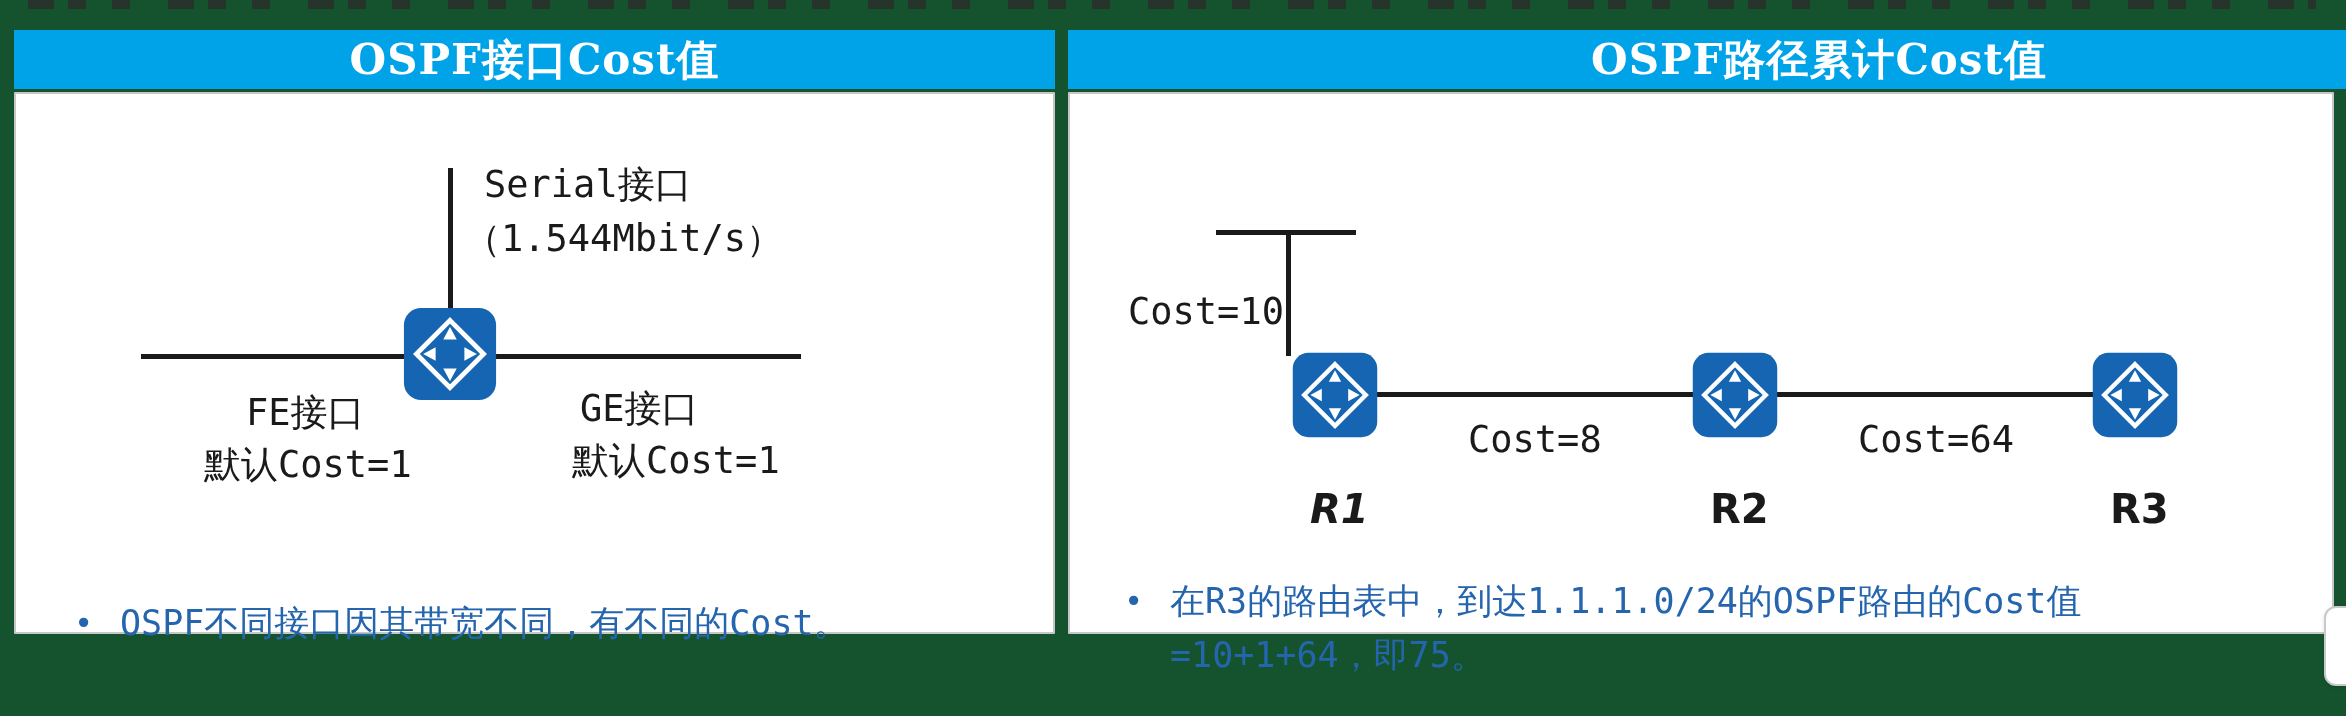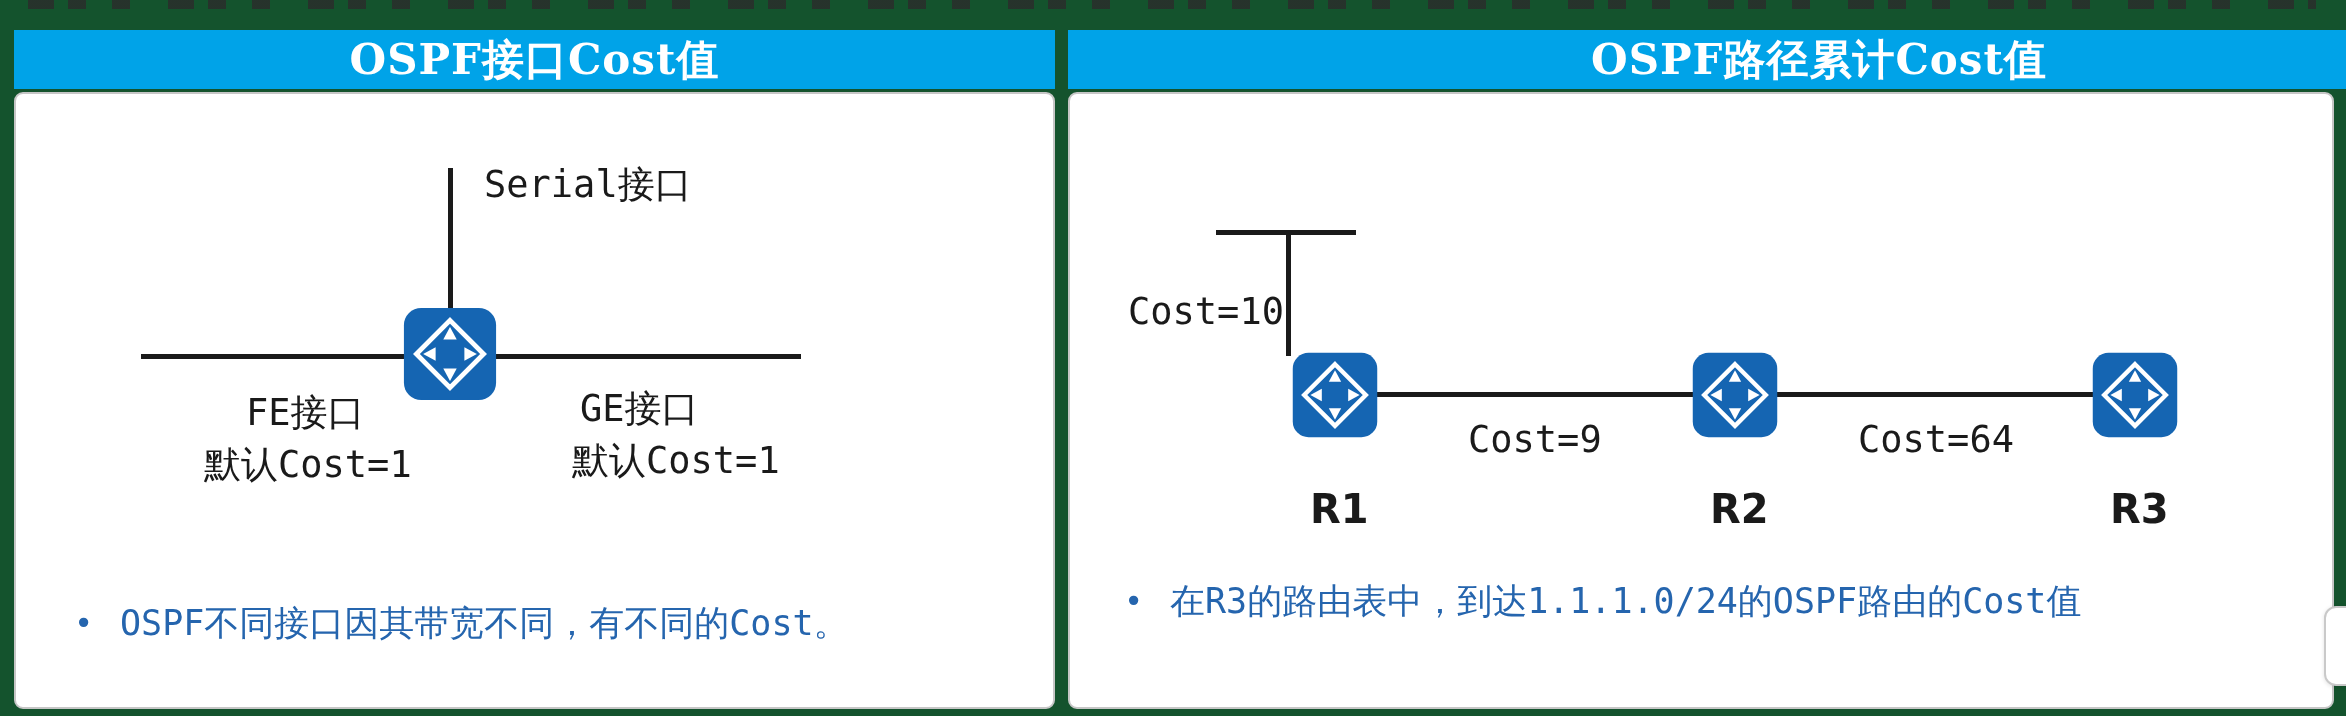--- a/index.html
+++ b/index.html
@@ -15,22 +15,22 @@
       #2b2b2b 40px 58px, transparent 58px 84px,
       #2b2b2b 84px 102px, transparent 102px 140px);
   }
   .panel-title {
     position:absolute; height:59px; line-height:59px; text-align:center;
     background:var(--header-bg,#00a3e8); color:#fff;
     font-family:"DejaVu Serif","Liberation Serif",serif;
     font-weight:700; font-size:42px; letter-spacing:1px;
   }
   .panel-body {
-    position:absolute; top:92px; height:617px; box-sizing:border-box;
-    background:#fff; border:2px solid var(--panel-border,#c6c6c6); border-radius:9px;
+    position:absolute; top:92px; height:542px; box-sizing:border-box;
+    background:#fff; border:2px solid var(--panel-border,#c6c6c6); border-radius:1px;
   }
   .hline, .vline { position:absolute; background:var(--ink,#1a1a1a); }
   .diagram-label {
     position:absolute; font-family:"DejaVu Sans Mono","DejaVu Sans",monospace;
     font-size:37px; white-space:nowrap; color:var(--ink,#1a1a1a);
   }
   .router-name {
     position:absolute; font-family:"DejaVu Sans","Liberation Sans",sans-serif;
     font-weight:700; font-size:40px; white-space:nowrap;
   }
@@ -68,20 +68,21 @@
       <path d="M50 15 L85 50 L50 85 L15 50 Z" fill="none" stroke="#fff" stroke-width="5"></path>
       <g fill="#fff">
         <polygon points="50,22 43,35 57,35"></polygon>
         <polygon points="50,78 43,65 57,65"></polygon>
         <polygon points="22,50 35,43 35,57"></polygon>
         <polygon points="78,50 65,43 65,57"></polygon>
       </g>
     </svg>
 
     <div class="diagram-label" style="left:468px; top:66px;">Serial接口</div>
+    <div class="diagram-label" style="left:448px; top:120px;">（1.544Mbit/s）</div>
 
     <div class="diagram-label" style="left:230px; top:294px;">FE接口</div>
     <div class="diagram-label" style="left:188px; top:346px;">默认Cost=1</div>
 
     <div class="diagram-label" style="left:564px; top:290px;">GE接口</div>
     <div class="diagram-label" style="left:556px; top:342px;">默认Cost=1</div>
 
     <div class="bullet-row" style="left:58px; top:502px;">
       <span class="bullet-dot">•</span>
       <span class="bullet-text">OSPF不同接口因其带宽不同，有不同的Cost。</span>
@@ -123,30 +124,31 @@
       <path d="M50 15 L85 50 L50 85 L15 50 Z" fill="none" stroke="#fff" stroke-width="5"></path>
       <g fill="#fff">
         <polygon points="50,22 43,35 57,35"></polygon>
         <polygon points="50,78 43,65 57,65"></polygon>
         <polygon points="22,50 35,43 35,57"></polygon>
         <polygon points="78,50 65,43 65,57"></polygon>
       </g>
     </svg>
 
     <div class="diagram-label" style="left:58px; top:196px;">Cost=10</div>
-    <div class="diagram-label" style="left:398px; top:324px;">Cost=9</div>
+    <div class="diagram-label" style="left:398px; top:324px;">Cost=8</div>
     <div class="diagram-label" style="left:788px; top:324px;">Cost=64</div>
 
-    <div class="router-name" style="left:240px; top:392px;">R1</div>
+    <div class="router-name" style="left:240px; top:392px;font-style:italic;">R1</div>
     <div class="router-name" style="left:640px; top:392px;">R2</div>
     <div class="router-name" style="left:1040px; top:392px;">R3</div>
 
     <div class="bullet-row" style="left:54px; top:480px;">
       <span class="bullet-dot">•</span>
       <span>
         <span class="bullet-text" style="display:block;">在R3的路由表中，到达1.1.1.0/24的OSPF路由的Cost值</span>
+        <span class="bullet-text" style="display:block;">=10+1+64，即75。</span>
       </span>
     </div>
   </section>
 
   <div class="edge-widget"></div>
 
 </div>
 
 </body></html>

